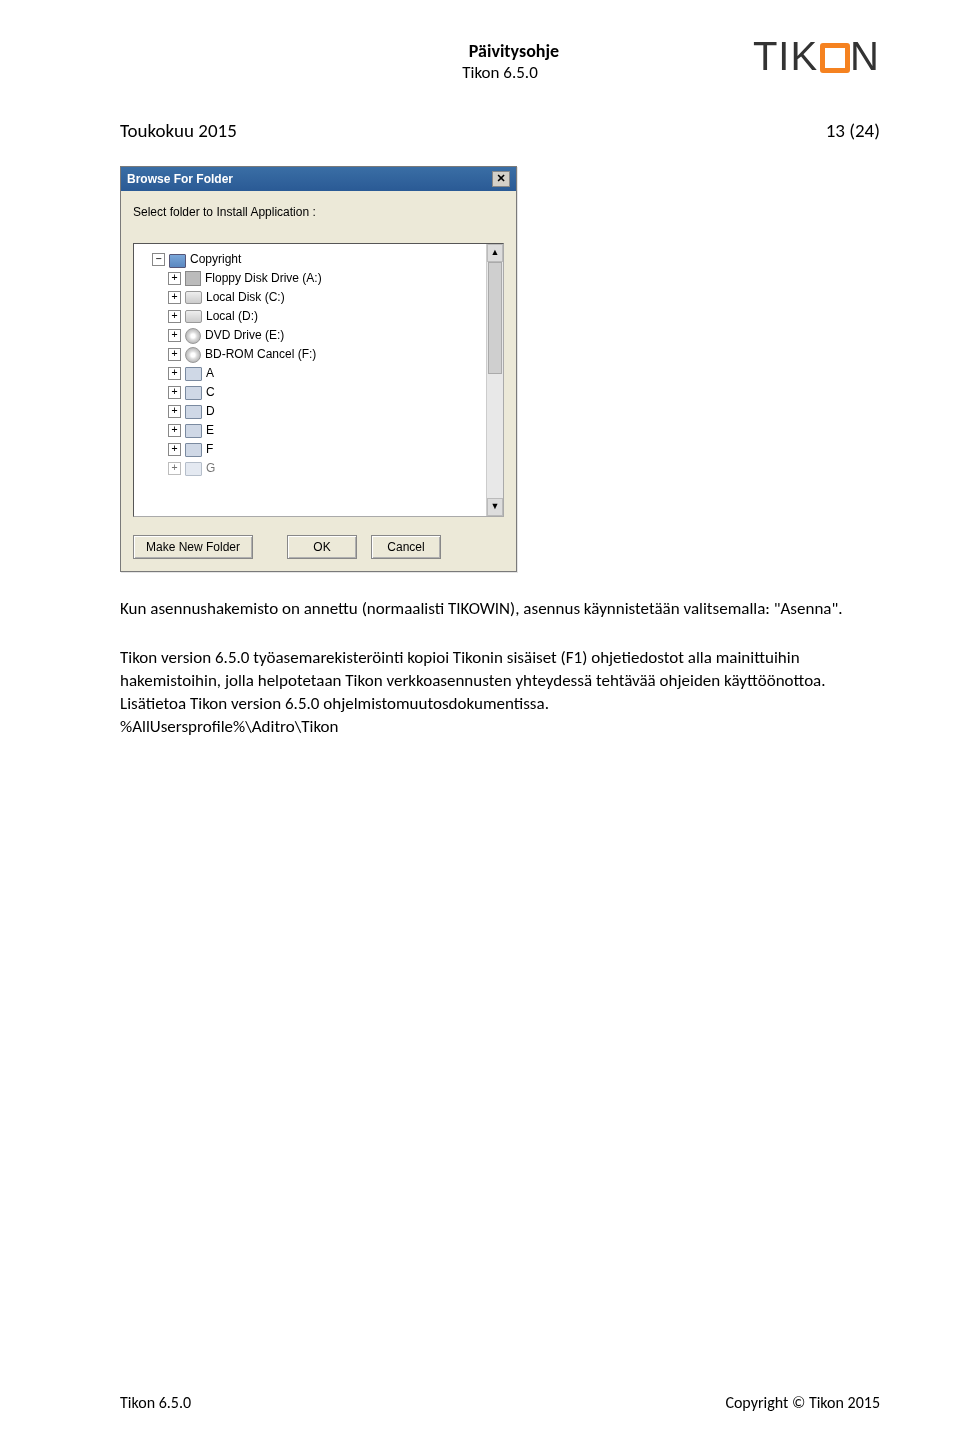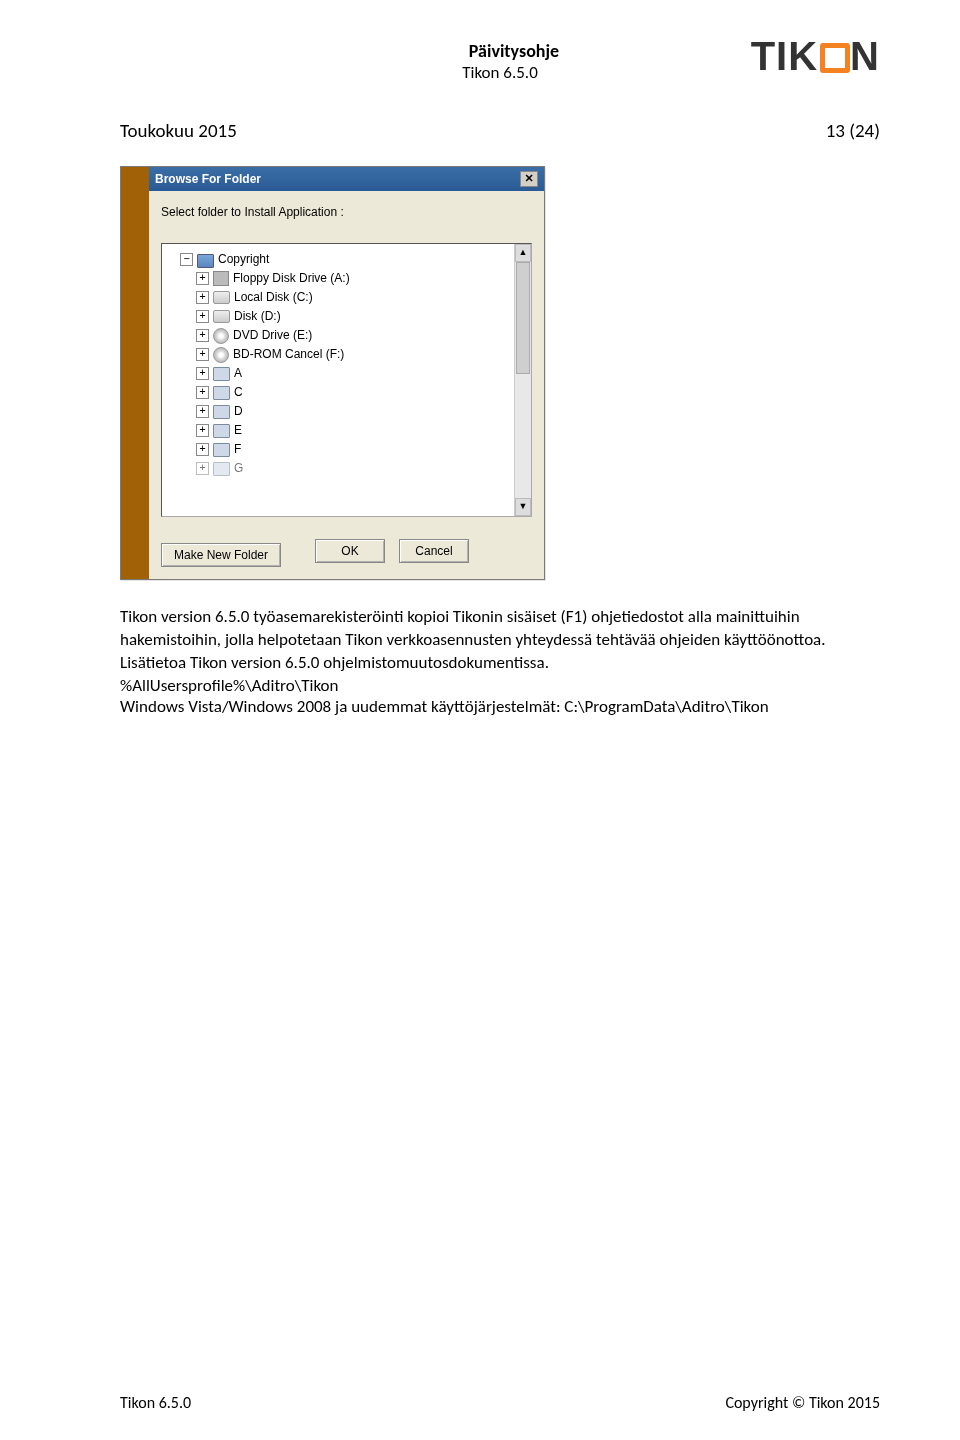--- a/index.html
+++ b/index.html
@@ -26,21 +26,21 @@
     left:50%;
     transform:translateX(-50%);
     text-align:center;
     top:0;
   }
   .header-title { font-weight: bold; font-size: 18px; padding-left: 28px; }
   .header-sub { font-size: 17px; }
   .logo {
     font-family: Arial, sans-serif;
     font-size: 40px;
-    font-weight: 700;
+    font-weight: 400;
     letter-spacing: 1px;
     color: #333;
     margin-top:-6px;
   }
   .logo .o {
     display:inline-block;
     width:30px;
     height:30px;
     border:5px solid #f58220;
     border-radius:3px;
@@ -57,21 +57,20 @@
     margin-bottom:24px;
   }
   
   .dialog {
     width: 395px;
     border: 1px solid #7a7a7a;
     font-family: Tahoma, Arial, sans-serif;
     font-size: 12px;
     background:#a16207;
     box-shadow:1px 1px 0 rgba(0,0,0,0.1);
-    padding-left:28px;
   }
   .titlebar {
     background: linear-gradient(#3a6ea5, #2a5a95);
     color:#fff;
     padding: 4px 6px;
     display:flex;
     justify-content:space-between;
     align-items:center;
     font-weight:bold;
     font-size:12px;
@@ -131,21 +130,21 @@
   .btnbar { display:flex; gap:14px; margin-top:18px; align-items:center;}
   .winbtn {
     background:#ece9d8;
     border:1px solid #888;
     box-shadow: inset 1px 1px 0 #fff, inset -1px -1px 0 #b0b0b0;
     font-size:12px;
     height:24px;
     padding:0 10px;
     min-width:70px;
   }
-  .winbtn.wide { min-width:120px;margin-top:8px;}
+  .winbtn.wide { min-width:120px;}
   .spacer{flex:0 0 6px;}
   .para { font-size:17px; margin-top:26px; line-height:1.35;}
   .para2 { font-size:17px; }
   .footer {
     position:absolute;
     bottom:28px;
     left:120px;
     right:80px;
     display:flex;
     justify-content:space-between;
@@ -193,21 +192,21 @@
               <span>Floppy Disk Drive (A:)</span>
             </div>
           <div class="row ind2">
               <span class="exp">+</span>
               <span class="ico ico-hdd"></span>
               <span>Local Disk (C:)</span>
             </div>
           <div class="row ind2">
               <span class="exp">+</span>
               <span class="ico ico-hdd"></span>
-              <span>Disk (D:)</span>
+              <span>Local (D:)</span>
             </div>
           <div class="row ind2">
               <span class="exp">+</span>
               <span class="ico ico-cd"></span>
               <span>DVD Drive (E:)</span>
             </div>
           <div class="row ind2">
               <span class="exp">+</span>
               <span class="ico ico-cd"></span>
               <span>BD-ROM Cancel (F:)</span>
@@ -252,21 +251,21 @@
 
       <div class="btnbar">
         <button class="winbtn wide">Make New Folder</button>
         <span class="spacer"></span>
         <button class="winbtn">OK</button>
         <button class="winbtn">Cancel</button>
       </div>
     </div>
   </div>
 
+  <div class="para">Kun asennushakemisto on annettu (normaalisti TIKOWIN), asennus käynnistetään valitsemalla: "Asenna".</div>
   <div class="para">Tikon version 6.5.0 työasemarekisteröinti kopioi Tikonin sisäiset (F1) ohjetiedostot alla mainittuihin hakemistoihin, jolla helpotetaan Tikon verkkoasennusten yhteydessä tehtävää ohjeiden käyttöönottoa. Lisätietoa Tikon version 6.5.0 ohjelmistomuutosdokumentissa.</div>
   <div class="para2">%AllUsersprofile%\Aditro\Tikon</div>
-  <div class="para2">Windows Vista/Windows 2008 ja uudemmat käyttöjärjestelmät: C:\ProgramData\Aditro\Tikon</div>
 
   <div class="footer">
     <span>Tikon 6.5.0</span>
     <span>Copyright © Tikon 2015</span>
   </div>
 </div>
 
 </body></html>

